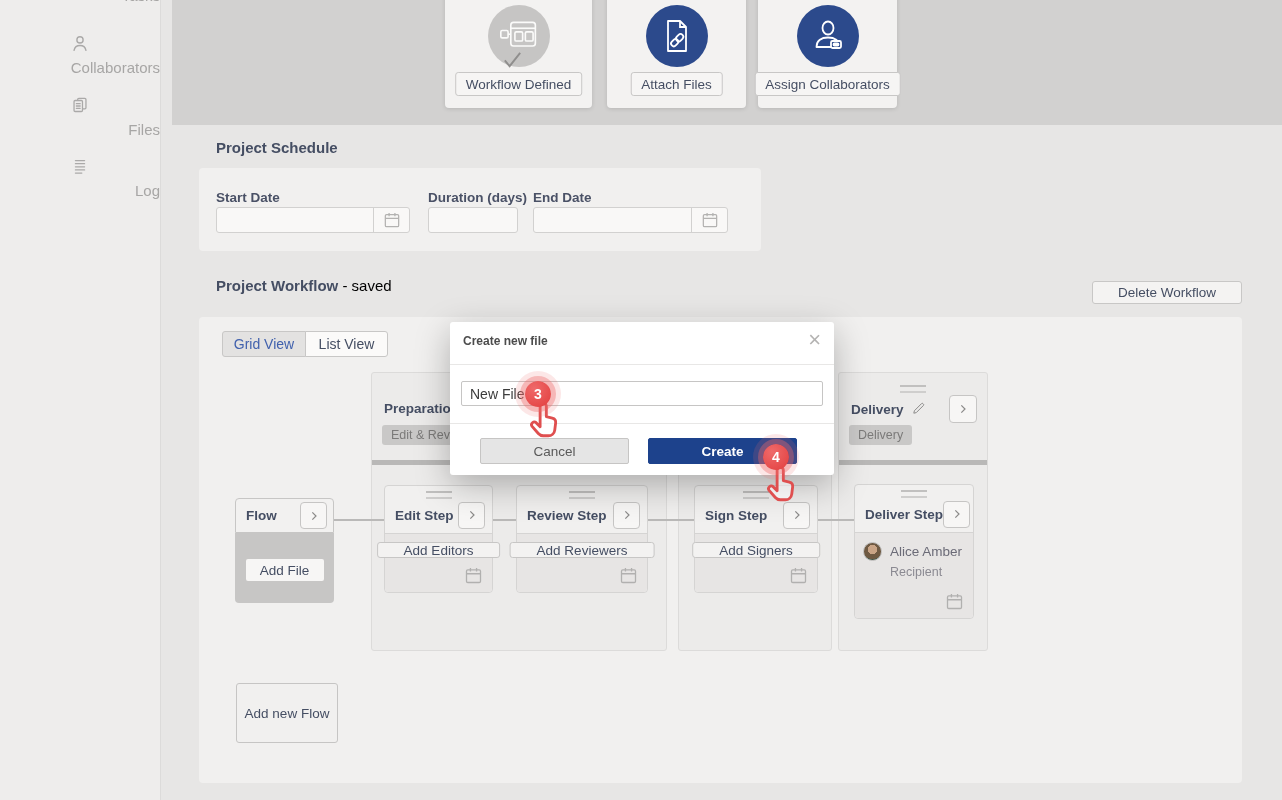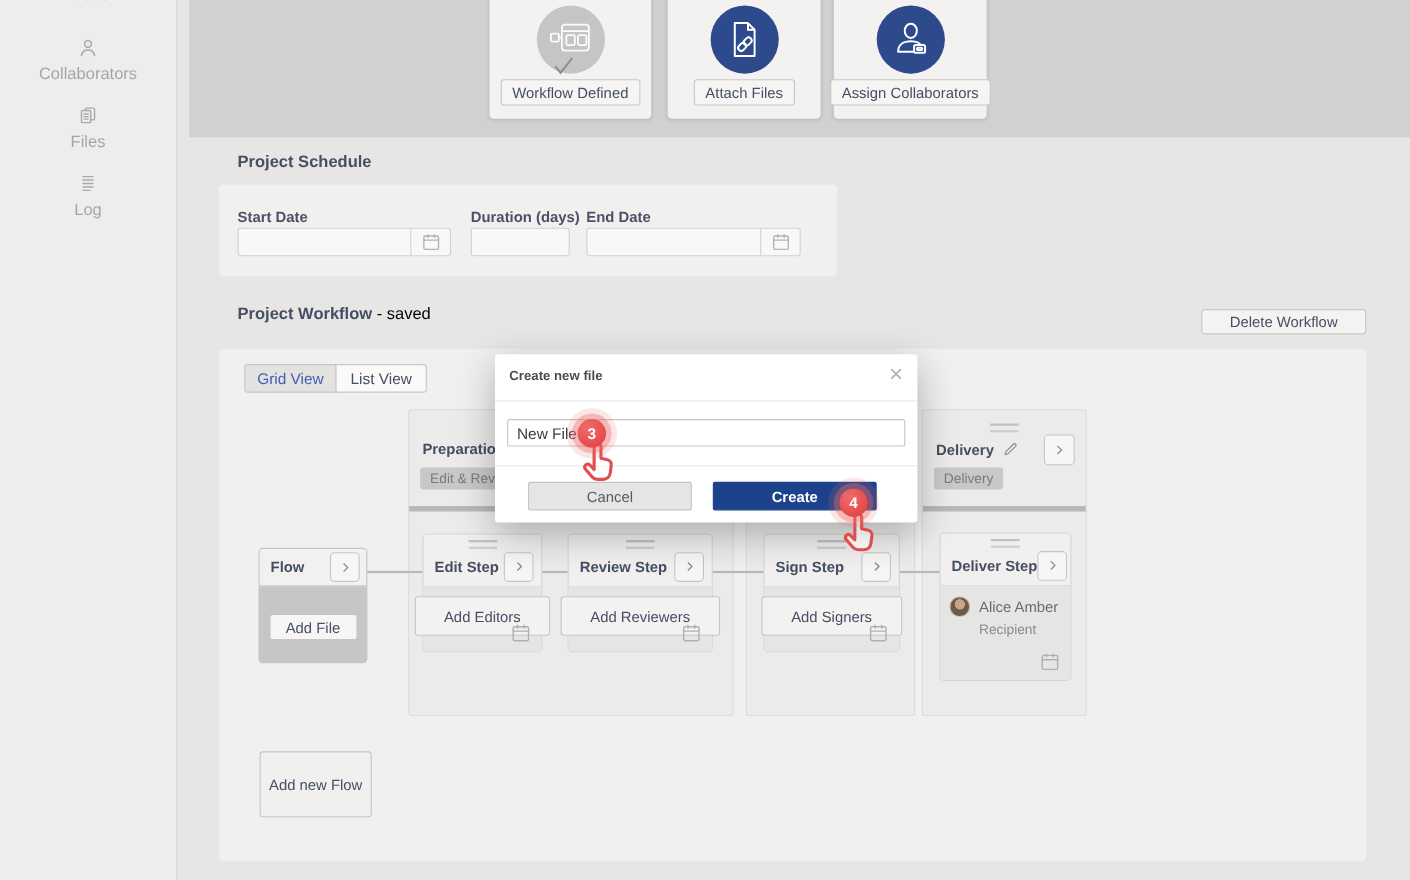--- a/index.html
+++ b/index.html
@@ -3,21 +3,21 @@
 <meta charset="utf-8">
 <style>
   html,body{margin:0;padding:0;}
   body{
     width:1282px;height:800px;position:relative;overflow:hidden;
     background:#e7e6e5;font-family:"Liberation Sans",sans-serif;
     -webkit-font-smoothing:antialiased;
   }
   
   .sidebar{position:absolute;left:0;top:0;width:160px;height:800px;background:#eeedec;border-right:1px solid #dcdbda;}
-  .side-item{position:absolute;left:0;width:160px;text-align:center;color:#a7a6a5;}
+  .side-item{position:absolute;left:0;width:160px;text-align:right;color:#a7a6a5;}
   .side-item .lbl{display:block;font-size:15px;line-height:18px;}
   .side-icon{display:block;margin:0 auto 4px;width:22px;height:22px;color:#aaa9a8;}
   .side-icon svg{width:100%;height:100%;}
   
   .topband{position:absolute;left:172px;top:0;right:0;height:125px;background:#d2d1d0;}
   .status-card{position:absolute;top:-24px;height:132px;background:#f3f2f1;border-radius:4px;box-shadow:0 1px 4px rgba(0,0,0,.13);}
   .sc1{left:273px;width:147px;}  
   .sc2{left:435px;width:139px;}  
   .sc3{left:586px;width:139px;}  
   .circle{position:absolute;top:29px;left:50%;transform:translateX(-50%);width:62px;height:62px;border-radius:50%;display:flex;align-items:center;justify-content:center;}
@@ -74,21 +74,21 @@
   .chev-btn{position:absolute;width:28px;height:28px;background:#f7f6f5;border:1px solid #c6c5c4;border-radius:4px;display:flex;align-items:center;justify-content:center;color:#8b8a89;box-sizing:border-box;}
   .chev-btn svg{width:16px;height:16px;}
   #col3-chev{right:10px;top:22px;}
   
   .step{position:absolute;top:112px;background:#f1f0ef;border:1px solid #d5d4d3;border-radius:4px;box-sizing:border-box;z-index:2;}
   .step .handle{top:5px;}
   .step-title-row{position:absolute;top:14px;left:10px;right:7px;height:30px;display:flex;align-items:center;justify-content:space-between;}
   .step-title{font-size:13.5px;font-weight:bold;color:#454e63;white-space:nowrap;}
   .step .chev-btn{position:static;width:27px;height:27px;flex:none;}
   .step-body{position:absolute;left:0;right:0;bottom:0;top:47px;background:#e7e5e4;border-top:1px solid #d5d4d3;border-radius:0 0 4px 4px;}
-  .add-btn{position:absolute;top:8px;left:50%;transform:translateX(-50%);height:36px;padding:0 26px;background:#f3f2f1;border:1px solid #c7c6c5;border-radius:3px;font-size:13.5px;color:#454e63;white-space:nowrap;display:flex;align-items:center;box-sizing:border-box;}
+  .add-btn{position:absolute;top:8px;left:50%;transform:translateX(-50%);height:16px;padding:0 26px;background:#f3f2f1;border:1px solid #c7c6c5;border-radius:3px;font-size:13.5px;color:#454e63;white-space:nowrap;display:flex;align-items:center;box-sizing:border-box;}
   .cal-ico{position:absolute;right:8px;bottom:6px;width:21px;height:21px;color:#b1b0af;}
   .cal-ico svg{width:100%;height:100%;}
   #step-edit{left:12px;width:109px;height:108px;}
   #step-review{left:144px;width:132px;height:108px;}
   #step-sign{left:15px;width:124px;height:108px;}
   #step-deliver{left:15px;width:120px;height:135px;top:111px;}
   .assignee-row{position:absolute;left:8px;top:9px;display:flex;align-items:center;}
   .avatar{width:19px;height:19px;border-radius:50%;background:radial-gradient(circle at 50% 38%,#c9a486 0 34%,#6f5a43 35% 70%,#45584a 71%);flex:none;border:1px solid #bdbcbb;box-sizing:border-box;}
   .assignee-name{margin-left:8px;font-size:13.5px;color:#6b6b77;white-space:nowrap;}
   .assignee-role{position:absolute;left:35px;top:32px;font-size:12.5px;color:#8b8a92;}

